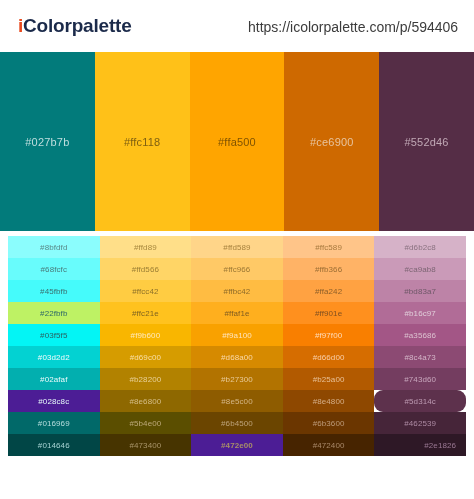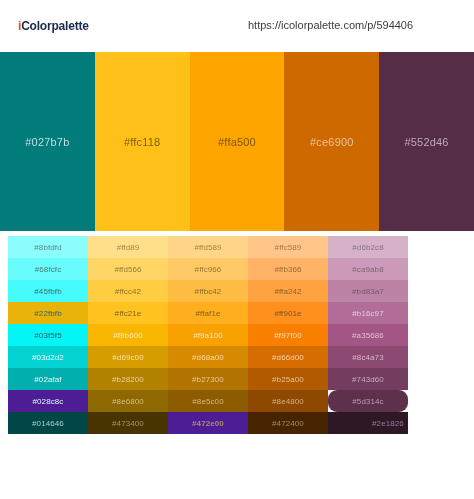--- a/index.html
+++ b/index.html
@@ -18,32 +18,32 @@
   
   .header {
     height:52px;
     display:flex;
     align-items:center;
     padding-left:18px;
     background:#ffffff;
     position:relative;
   }
   .logo {
-    font-size:12px;
+    font-size:19px;
     font-weight:bold;
     letter-spacing:-0.2px;
     white-space:nowrap;
   }
   .logo .logo-i { color:#e8491d; }
   .logo .logo-rest { color:#1b2a4a; }
   .url {
     position:absolute;
     left:248px;
     top:19px;
-    font-size:11px;
+    font-size:14px;
     color:#3c3c3c;
     white-space:nowrap;
   }
 
   
   .swatch-strip {
     display:flex;
     height:179px;
     width:474px;
   }
@@ -58,21 +58,21 @@
     letter-spacing:0.2px;
     white-space:nowrap;
   }
 
   
   .grid-wrap {
     margin-top:5px;
     padding:0 8px 0 8px;
   }
   .grid {
-    width:400px;
+    width:458px;
     border-collapse:collapse;
     table-layout:fixed;
   }
   .grid td {
     height:22px;
     text-align:center;
     vertical-align:middle;
     font-size:8px;
     letter-spacing:0.1px;
     white-space:nowrap;
@@ -131,21 +131,21 @@
             <td style="background: rgb(202, 154, 184); color: rgb(125, 101, 116);">#ca9ab8</td>
           </tr>
           <tr>
             <td style="background: rgb(69, 251, 251); color: rgb(58, 112, 112);">#45fbfb</td>
             <td style="background: rgb(255, 204, 66); color: rgb(143, 114, 41);">#ffcc42</td>
             <td style="background: rgb(255, 188, 66); color: rgb(143, 107, 41);">#ffbc42</td>
             <td style="background: rgb(255, 162, 66); color: rgb(143, 96, 41);">#ffa242</td>
             <td style="background: rgb(189, 131, 167); color: rgb(111, 88, 104);">#bd83a7</td>
           </tr>
           <tr>
-            <td style="background: #eab308; color: rgb(45, 104, 104); margin-top: 36px;">#22fbfb</td>
+            <td style="background: #bef264; color: rgb(45, 104, 104); margin-top: 36px;">#22fbfb</td>
             <td style="background: rgb(255, 194, 30); color: rgb(128, 100, 32);">#ffc21e</td>
             <td style="background: rgb(255, 175, 30); color: rgb(128, 92, 32);">#ffaf1e</td>
             <td style="background: rgb(255, 144, 30); color: rgb(128, 80, 32);">#ff901e</td>
             <td style="background: rgb(177, 108, 151); color: rgb(224, 205, 217);">#b16c97</td>
           </tr>
           <tr>
             <td style="background: rgb(3, 245, 245); color: rgb(42, 98, 98);">#03f5f5</td>
             <td style="background: rgb(249, 182, 0); color: rgb(255, 233, 187);">#f9b600</td>
             <td style="background: rgb(249, 161, 0); color: rgb(255, 228, 187);">#f9a100</td>
             <td style="background: rgb(249, 127, 0); color: rgb(255, 221, 187);">#f97f00</td>
@@ -166,20 +166,27 @@
             <td style="background: rgb(116, 61, 96); color: rgb(200, 167, 189);">#743d60</td>
           </tr>
           <tr>
             <td style="background: #4c1d95; color: rgb(228, 249, 249); margin-top: 48px;">#028c8c</td>
             <td style="background: rgb(142, 104, 0); color: rgb(212, 189, 134);">#8e6800</td>
             <td style="background: rgb(142, 92, 0); color: rgb(212, 182, 134);">#8e5c00</td>
             <td style="background: rgb(142, 72, 0); color: rgb(212, 173, 134);">#8e4800</td>
             <td style="background: rgb(93, 49, 76); color: rgb(189, 154, 178); border-radius: 9px;">#5d314c</td>
           </tr>
           <tr>
+            <td style="background: rgb(1, 105, 105); color: rgb(184, 222, 222);">#016969</td>
+            <td style="background: rgb(91, 78, 0); color: rgb(188, 168, 120);">#5b4e00</td>
+            <td style="background: rgb(107, 69, 0); color: rgb(188, 162, 120);">#6b4500</td>
+            <td style="background: rgb(107, 54, 0); color: rgb(188, 154, 120);">#6b3600</td>
+            <td style="background: rgb(70, 37, 57); color: rgb(173, 138, 163);">#462539</td>
+          </tr>
+          <tr>
             <td style="background: rgb(1, 70, 70); color: rgb(166, 210, 210);">#014646</td>
             <td style="background: rgb(71, 52, 0); color: rgb(168, 148, 104);">#473400</td>
             <td style="background: #4c1d95; color: rgb(168, 143, 104); font-weight: bold;">#472e00</td>
             <td style="background: rgb(71, 36, 0); color: rgb(168, 136, 104);">#472400</td>
             <td style="background: rgb(46, 24, 38); color: rgb(154, 120, 147); padding-left: 40px;">#2e1826</td>
           </tr>
         </tbody>
     </table>
   </div>
 

